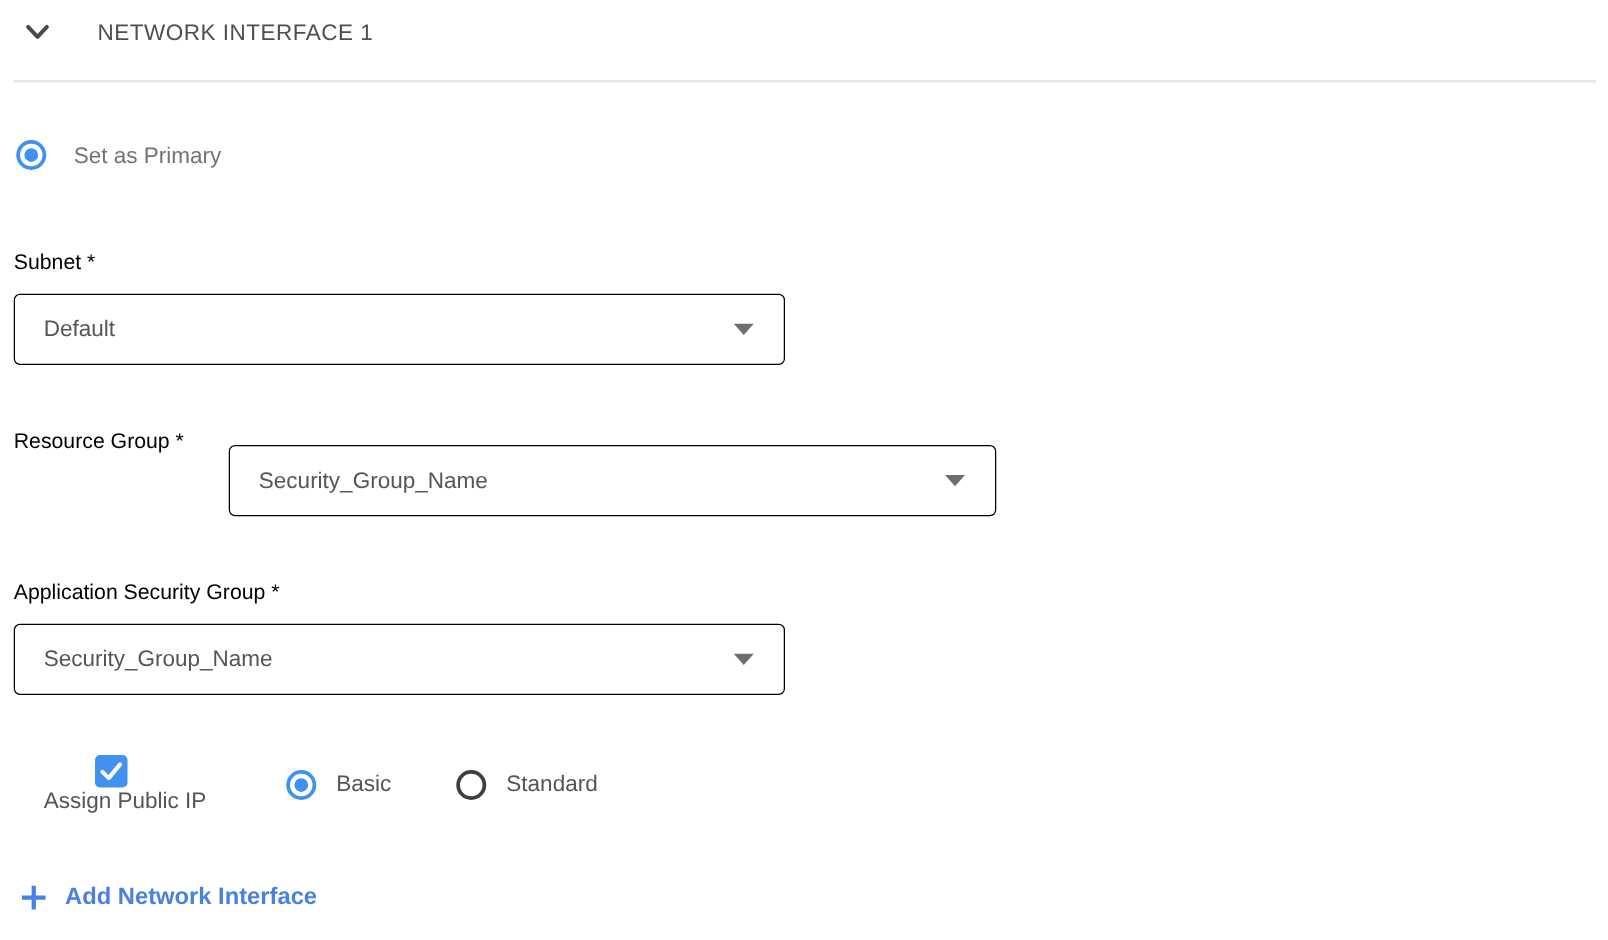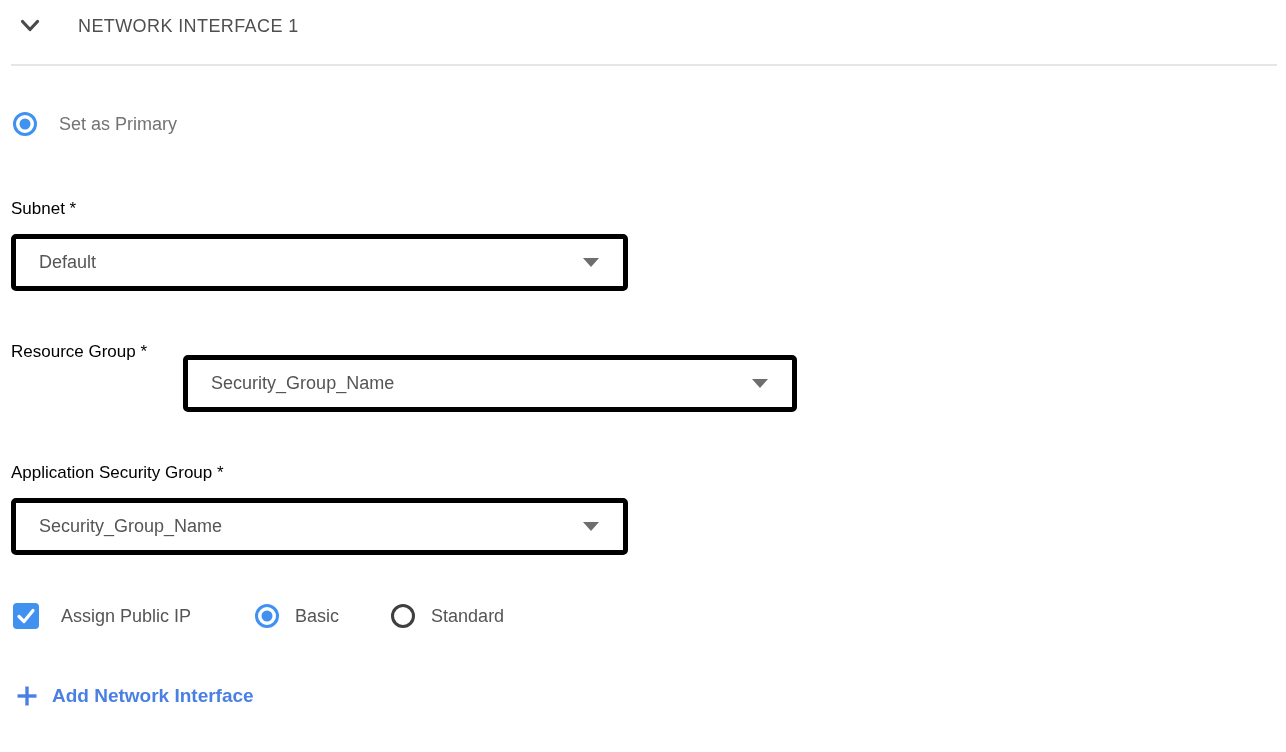--- a/index.html
+++ b/index.html
@@ -31,34 +31,34 @@
   .radio.selected { border: 3px solid #4191f0; }
   .radio.selected::after {
     content: ""; position: absolute; left: 50%; top: 50%;
     width: 11px; height: 11px; border-radius: 50%; background: #4191f0;
     transform: translate(-50%, -50%);
   }
   .radio.unselected { border: 3px solid #3f3f3f; }
   .radio-label { margin-left: 22px; font-size: 18px; color: #737373; }
   .opt-label { margin-left: 16px; font-size: 18px; color: #555555; }
 
-  .checkbox-row { display: inline-flex; align-items: center; cursor: pointer; }
+  .checkbox-row { display: inline-flex; align-items: center; cursor: pointer; flex-direction: column; }
   .checkbox {
     width: 26px; height: 26px; border-radius: 4px; background: #4191f0;
     display: inline-flex; align-items: center; justify-content: center;
     flex: 0 0 26px;
   }
   .checkbox-label { margin-left: 22px; font-size: 18px; color: #555555; }
 
   
   .primary-row { margin-top: 46px; padding-left: 3px; }
   .field-label { font-size: 17px; color: #000000; line-height: 22px; }
   .select {
     margin-top: 14px; height: 57px; width: 617px;
-    border: 5px solid #000000; border-radius: 5px; background: #ffffff;
+    border: 1px solid #000000; border-radius: 5px; background: #ffffff;
     display: flex; align-items: center; justify-content: space-between;
     padding: 0 24px 0 23px; cursor: pointer;
   }
   .select-value { font-size: 18px; color: #555555; }
   .caret {
     width: 0; height: 0;
     border-left: 8px solid transparent; border-right: 8px solid transparent;
     border-top: 9px solid #6e6e6e;
   }
   .field-subnet { margin-top: 58px; padding-left: 1px; }

